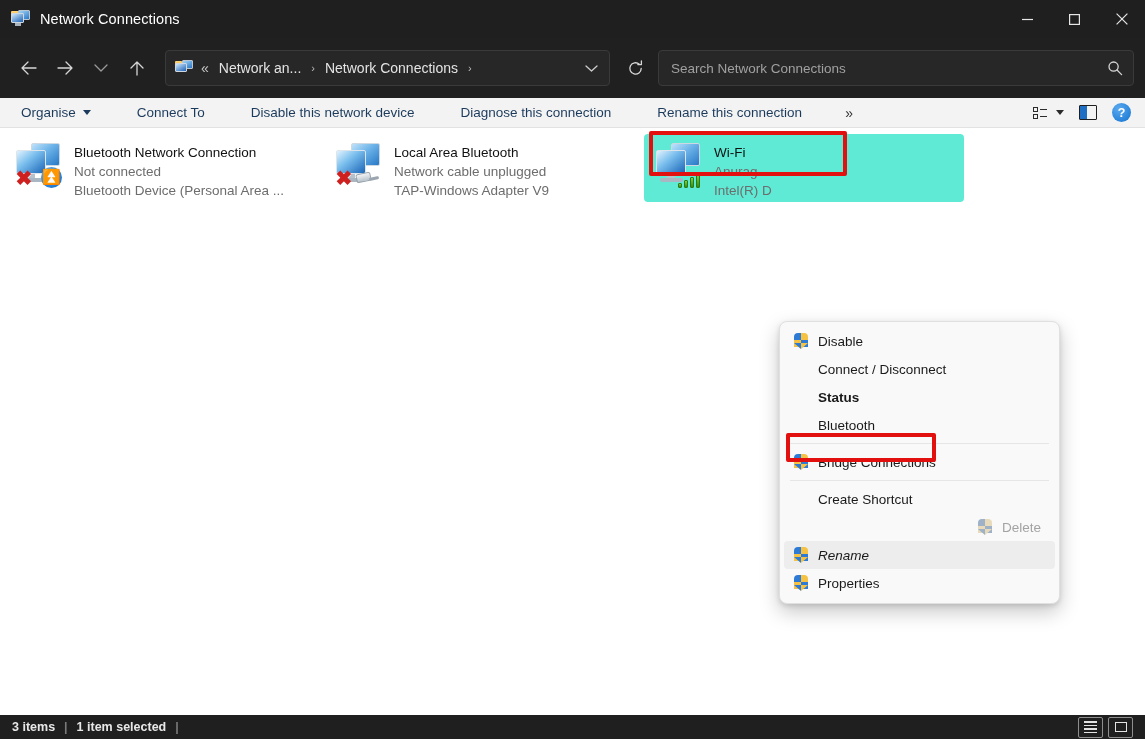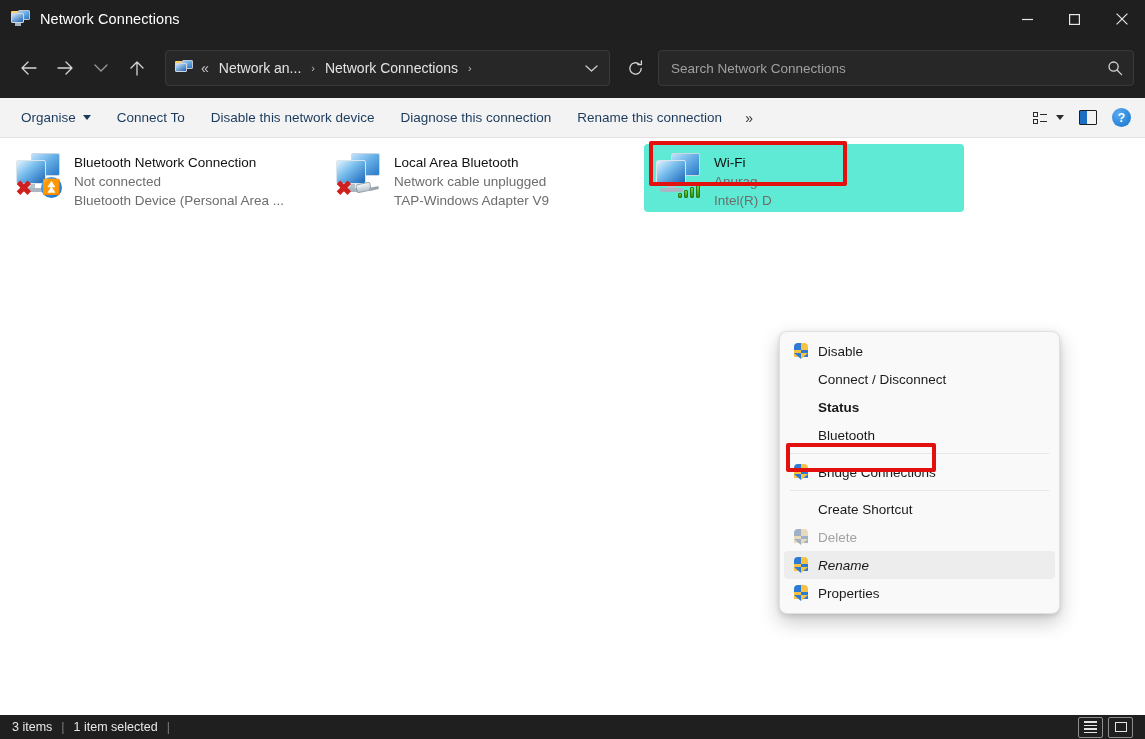--- a/index.html
+++ b/index.html
@@ -113,22 +113,22 @@
   }
   .search-input {
     flex: 1; background: transparent; border: none; outline: none;
     color: #e0e0e0; font-size: 13.5px; font-family: "Liberation Sans", sans-serif;
   }
   .search-input::placeholder { color: #a0a0a0; }
   .search-ico { color: #d5d5d5; display: flex; }
 
   
   .toolbar {
-    height: 40px; background: #f3f3f3; border-bottom: 1px solid #e2e2e2;
-    display: flex; align-items: center; padding: 0 8px; flex: none;
+    height: 30px; background: #f3f3f3; border-bottom: 1px solid #e2e2e2;
+    display: flex; align-items: center; padding: 0 8px; flex: none; gap: 20px;
   }
   .tb-item {
     font-size: 13.5px; color: #1b3a5c; padding: 6px 13px; border-radius: 4px;
     display: flex; align-items: center; gap: 7px; white-space: nowrap;
   }
   .tb-caret {
     width: 0; height: 0; border-left: 4px solid transparent;
     border-right: 4px solid transparent; border-top: 5px solid #1b3a5c;
   }
   .tb-chev { font-size: 14px; color: #333; padding: 6px 10px; border-radius: 4px; }
@@ -242,21 +242,21 @@
     background: #f9f9f9; border: 1px solid #e0e0e0; border-radius: 8px;
     box-shadow: 0 8px 20px rgba(0,0,0,.22), 0 2px 5px rgba(0,0,0,.12);
     padding: 5px 0 6px 0;
   }
   .ctx-item {
     height: 28px; display: flex; align-items: center;
     padding: 0 14px 0 10px; margin: 0 4px; border-radius: 4px;
     font-size: 13.5px; color: #1a1a1a;
   }
   .ctx-item.bold { font-weight: bold; }
-  .ctx-item.disabled { color: #a3a3a3; }
+  .ctx-item.disabled { color: #a3a3a3; justify-content: flex-end; }
   .ctx-item.hovered { background: #ededed; font-style: italic; }
   .ctx-ico { width: 24px; flex: none; display: flex; align-items: center; }
   .shield {
     width: 15px; height: 16px; position: relative;
   }
   .shield .q {
     position: absolute; width: 7px; height: 7px;
   }
   .shield .tl { left: 0; top: 0; background: #2e7bd6; border-radius: 4px 0 0 0; }
   .shield .tr { left: 7px; top: 0; background: #f5c243; border-radius: 0 4px 0 0; }
@@ -272,21 +272,21 @@
 
   
   .annot {
     position: absolute; border: 4px solid #e31010; border-radius: 2px;
     pointer-events: none;
   }
 
   
   .statusbar {
     height: 23px; background: #1f1f1f; flex: none;
-    display: flex; align-items: center; padding: 12px 12px;
+    display: flex; align-items: center; padding: 12px 12px; font-weight: bold;
   }
   .status-text { color: #e8e8e8; font-size: 12.5px; }
   .status-div { color: #7a7a7a; font-size: 12.5px; margin: 0 9px; }
   .status-right { margin-left: auto; display: flex; gap: 5px; }
   .status-vbtn {
     width: 25px; height: 21px; border: 1px solid #8e8e8e; border-radius: 2px;
     display: flex; align-items: center; justify-content: center;
   }
   .sv-lines { display: flex; flex-direction: column; gap: 2px; }
   .sv-lines i { display: block; width: 13px; height: 1.5px; background: #e3e3e3; }

